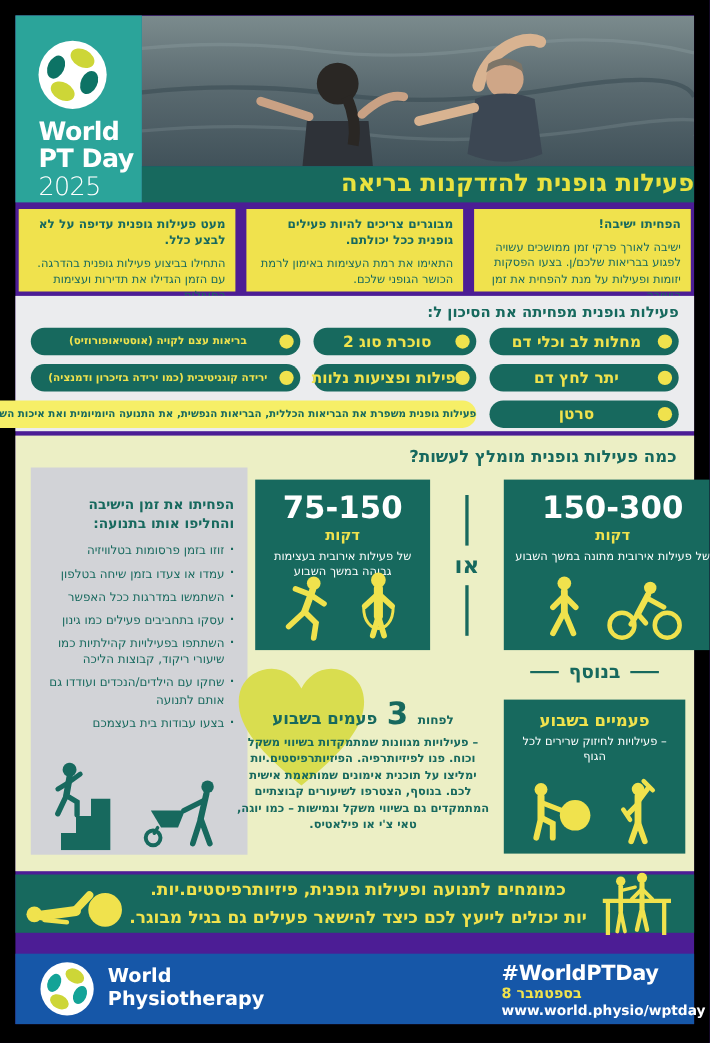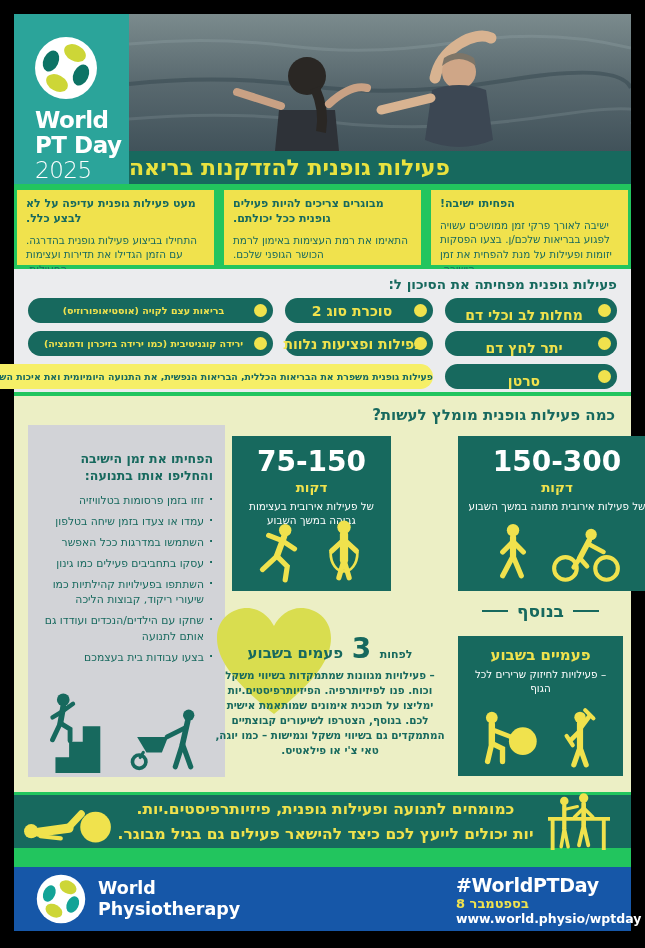--- a/index.html
+++ b/index.html
@@ -1,49 +1,49 @@
 <!DOCTYPE html>
 <html lang="he"><head>
 <meta charset="utf-8">
 <style>
   html,body{margin:0;padding:0;background:#000;}
   body{width:645px;height:948px;position:relative;overflow:hidden;
        font-family:"DejaVu Sans","Liberation Sans",sans-serif;}
-  .poster{position:absolute;left:14px;top:14px;width:617px;height:917px;background:#22c55e;}
+  .poster{position:absolute;left:14px;top:14px;width:617px;height:917px;background:#4c1d95;}
   .sec{position:absolute;left:0;width:617px;}
 
   
   .header{top:0;height:170px;}
   .logo-col{position:absolute;left:0;top:0;width:115px;height:170px;background:#2ba49a;}
   .logo-mark{position:absolute;left:20px;top:22px;width:64px;height:64px;}
   .logo-text{position:absolute;left:21px;top:94px;color:#fff;font-weight:bold;
              font-size:23px;line-height:25px;letter-spacing:-.5px;}
   .logo-year{font-weight:200;}
   .photo{position:absolute;left:115px;top:0;width:502px;height:137px;overflow:hidden;}
   .title-banner{position:absolute;left:115px;top:137px;width:502px;height:33px;background:#17695e;
-                display:flex;align-items:center;justify-content:flex-start;}
+                display:flex;align-items:center;justify-content:flex-end;}
   .title-banner span{color:#e9e23f;font-weight:bold;font-size:22px;direction:rtl;}
 
   
   .intro{top:176px;height:75px;display:flex;flex-direction:row-reverse;gap:10px;padding:0 3px;box-sizing:border-box;}
-  .ibox{flex:1;background:#f0e24d;color:#17695e;text-align:left;direction:rtl;
+  .ibox{flex:1;background:#f0e24d;color:#17695e;text-align:right;direction:rtl;
         padding:7px 9px;box-sizing:border-box;}
   .ibox .it{font-weight:bold;font-size:11px;line-height:1.35;}
   .ibox .ib{font-size:10.4px;line-height:1.4;margin-top:6px;}
 
   
   .risks{top:255px;height:123px;background:#ebecee;box-sizing:border-box;padding-top:7px;}
   .risks-title{direction:rtl;text-align:right;margin:0 14px 6px;color:#17695e;font-weight:bold;font-size:13.5px;}
   .pill-row{display:flex;flex-direction:row-reverse;gap:12px;margin:0 14px 8px;}
   .pill{height:25px;border-radius:13px;background:#17695e;position:relative;
         display:flex;align-items:center;justify-content:center;}
   .pill .dot{position:absolute;right:6px;top:6px;width:13px;height:13px;border-radius:50%;background:#f0e24d;}
   .pill .lbl{color:#f0e24d;font-weight:bold;font-size:14px;direction:rtl;white-space:nowrap;padding:0 22px 0 8px;}
   .pill.small .lbl{font-size:9.5px;}
-  .w1{width:172px;flex:none;align-items:flex-end;}
+  .w1{width:172px;flex:none;}
   .w2{width:148px;flex:none;}
   .w3{flex:1;}
   .note{flex:1;height:25px;border-radius:13px;background:#f6ef67;display:flex;align-items:center;justify-content:center;}
   .note span{color:#17695e;font-weight:bold;font-size:9.4px;direction:rtl;white-space:nowrap;}
 
   
   .main{top:382px;height:396px;background:#ecefc5;}
   .main-title{position:absolute;right:16px;top:10px;direction:rtl;color:#17695e;font-weight:bold;font-size:15px;}
   .gray-box{position:absolute;left:14px;top:29px;width:197px;height:352px;background:#d2d3d7;
             box-sizing:border-box;padding:26px 12px;direction:rtl;color:#17695e;}
@@ -254,20 +254,25 @@
         <svg width="50" height="64" viewBox="0 0 48 62">
           <circle cx="24" cy="8" r="6.5" fill="#f0e24d"></circle>
           <path d="M24 15 V40" stroke="#f0e24d" stroke-width="8" stroke-linecap="round"></path>
           <path d="M24 20 L12 31 M24 20 L36 31" stroke="#f0e24d" stroke-width="5" stroke-linecap="round"></path>
           <path d="M24 40 L19 57 M24 40 L29 57" stroke="#f0e24d" stroke-width="5" stroke-linecap="round"></path>
           <path d="M11 32 C11 57 37 57 37 32" stroke="#f0e24d" stroke-width="2.6" fill="none"></path>
         </svg>
       </div>
     </div>
 
+    <div class="or-div">
+      <div class="vline"></div>
+      <div class="or-text">או</div>
+      <div class="vline"></div>
+    </div>
 
     <div class="min-box mod">
       <div class="min-num">150-300</div>
       <div class="min-unit">דקות</div>
       <div class="min-desc">של פעילות אירובית מתונה במשך השבוע</div>
       <div class="min-icons">
         <svg width="42" height="60" viewBox="0 0 40 58">
           <circle cx="21" cy="7" r="6" fill="#f0e24d"></circle>
           <path d="M21 14 V32" stroke="#f0e24d" stroke-width="6" stroke-linecap="round"></path>
           <path d="M21 18 L11 28 M21 18 L31 28" stroke="#f0e24d" stroke-width="5" stroke-linecap="round"></path>

